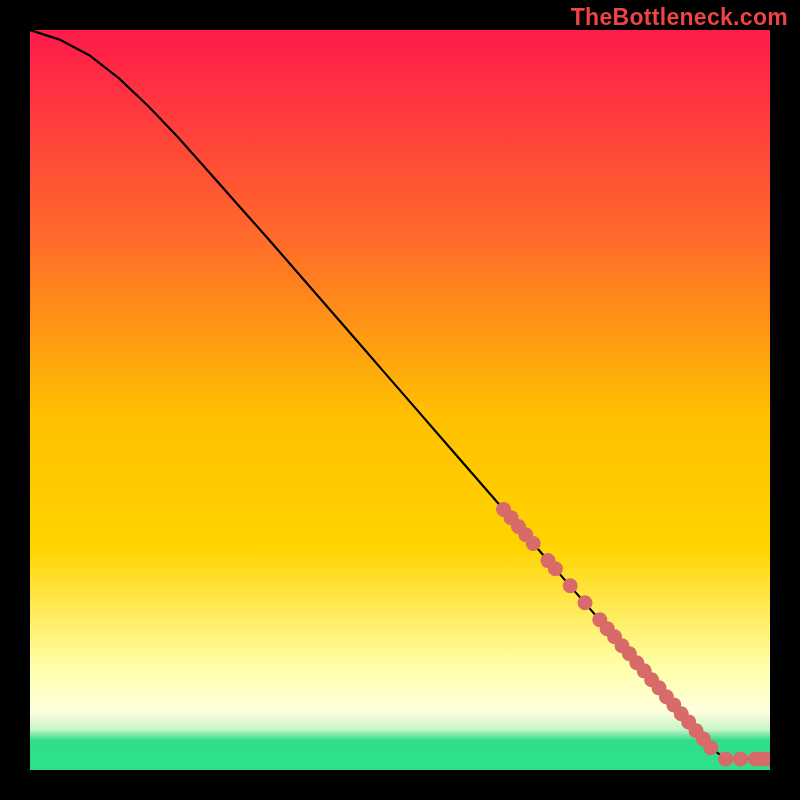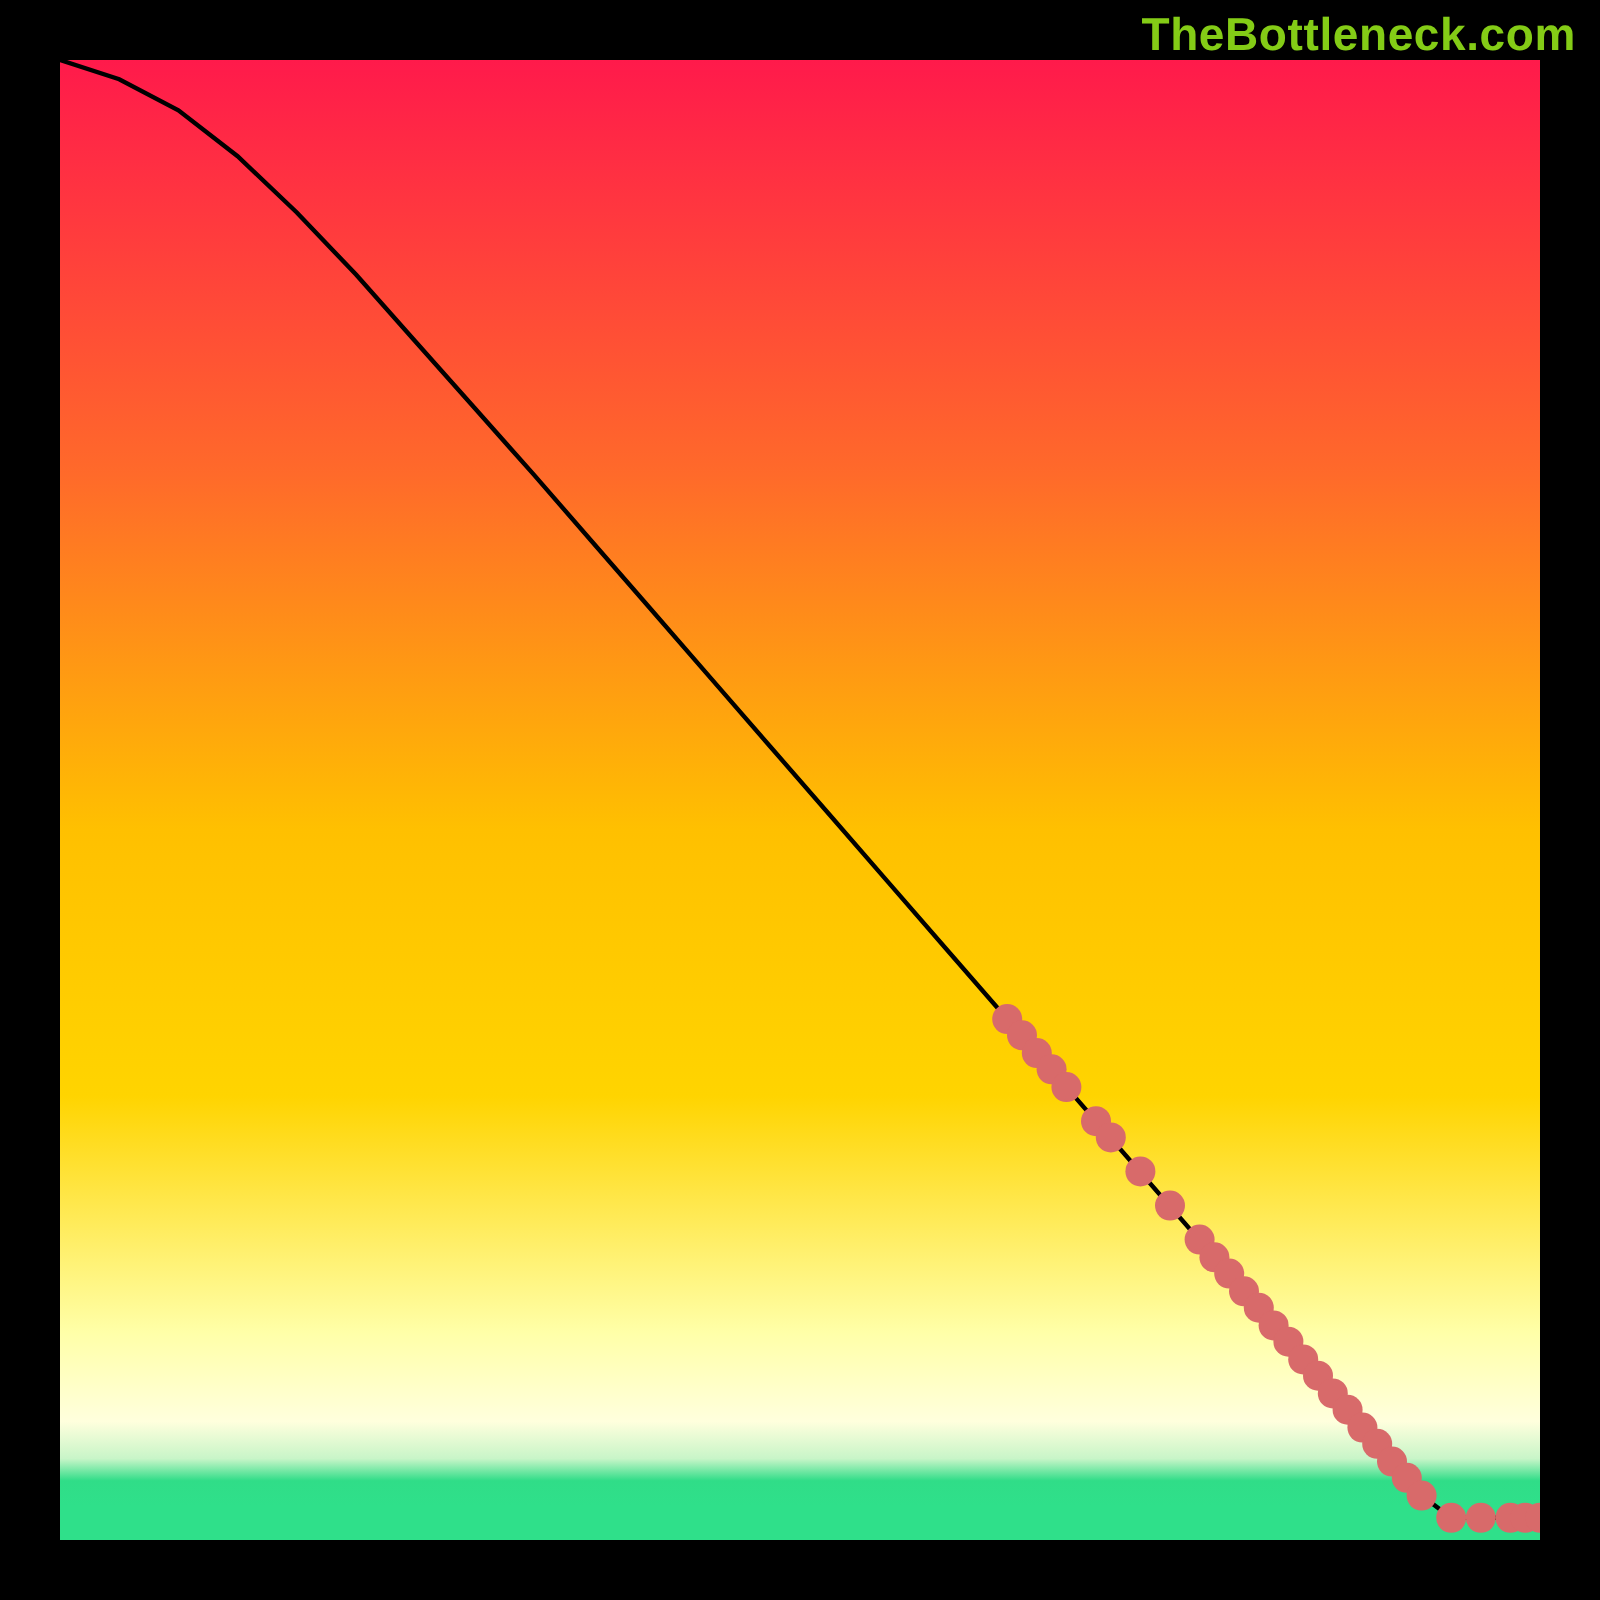--- a/index.html
+++ b/index.html
@@ -14,21 +14,21 @@
   .frame {
     position: relative;
     width: 800px;
     height: 800px;
     background: #000;
   }
   .attribution {
     position: absolute;
     top: 4px;
     right: 12px;
-    color: #84cc16;
+    color: #ef4444;
     font-size: 23px;
     font-weight: 600;
     letter-spacing: 0.3px;
   }
   .plot-outer {
     position: absolute;
     left: 30px;
     top: 30px;
     width: 740px;
     height: 740px;

